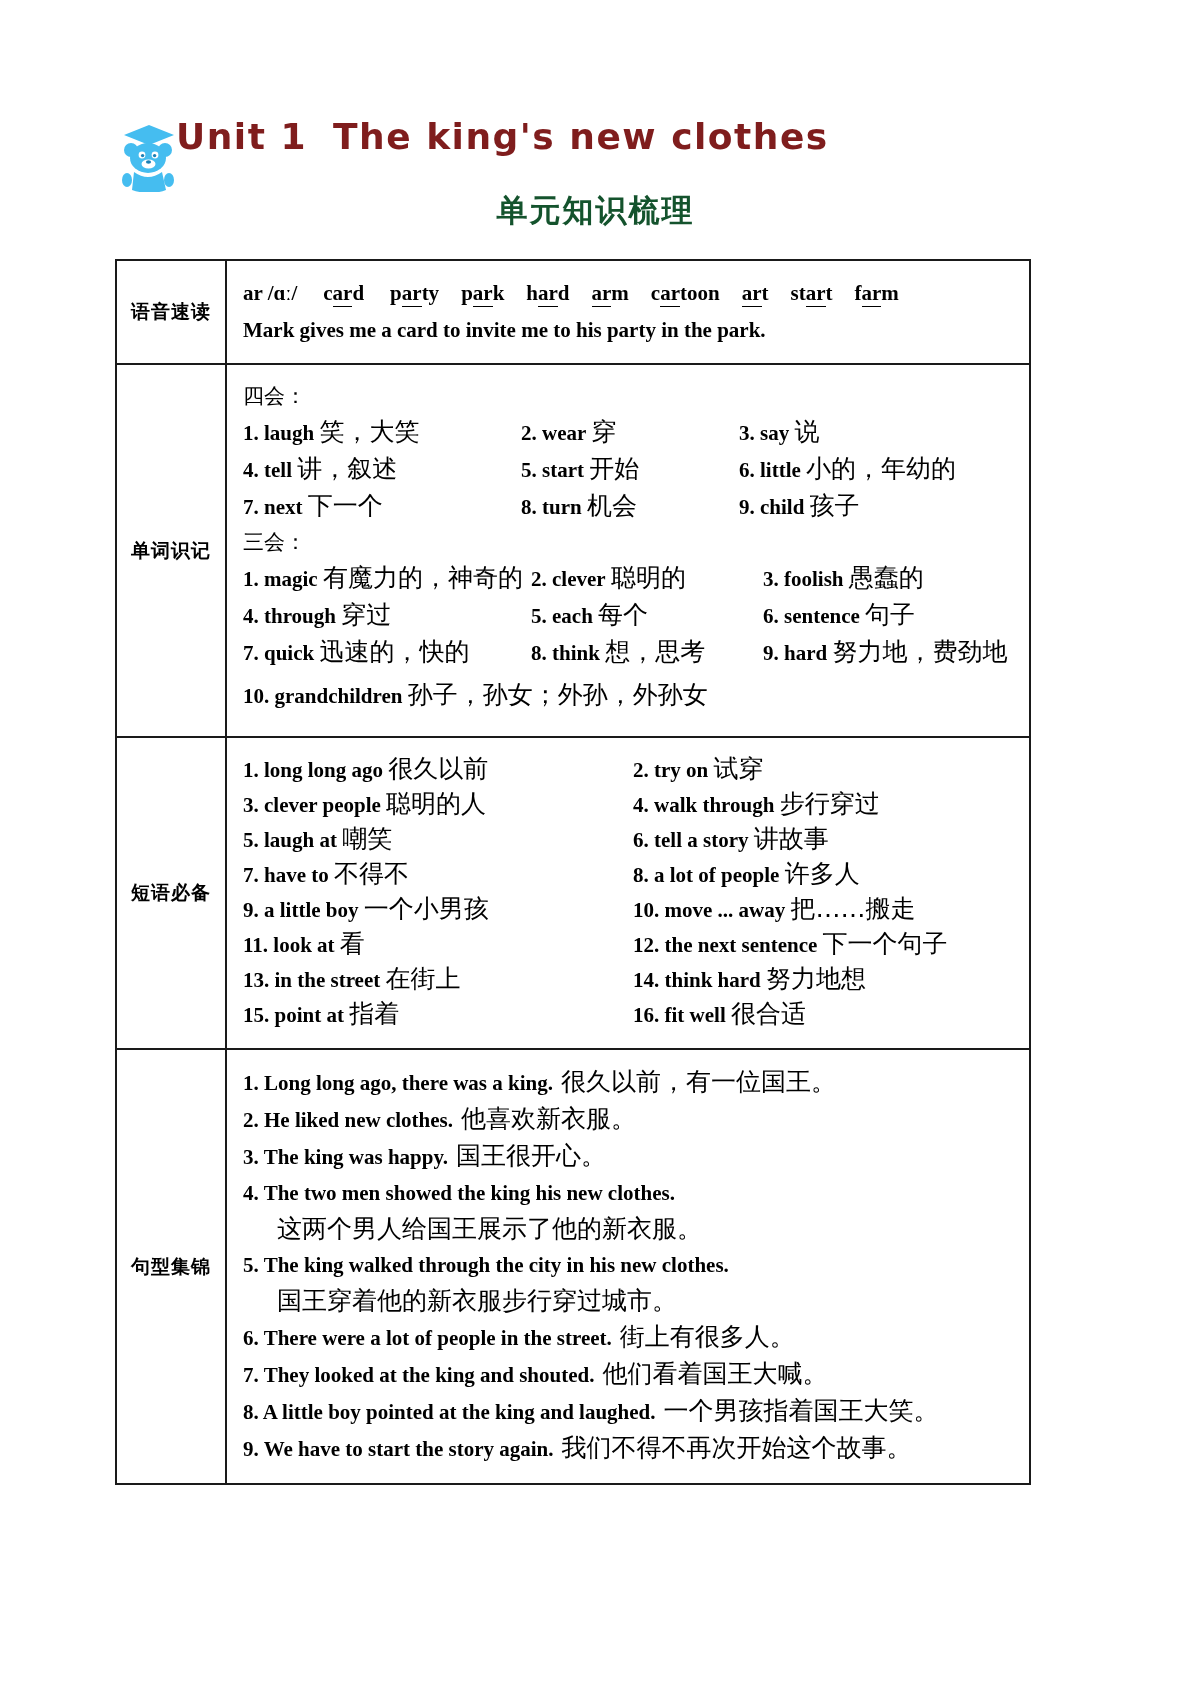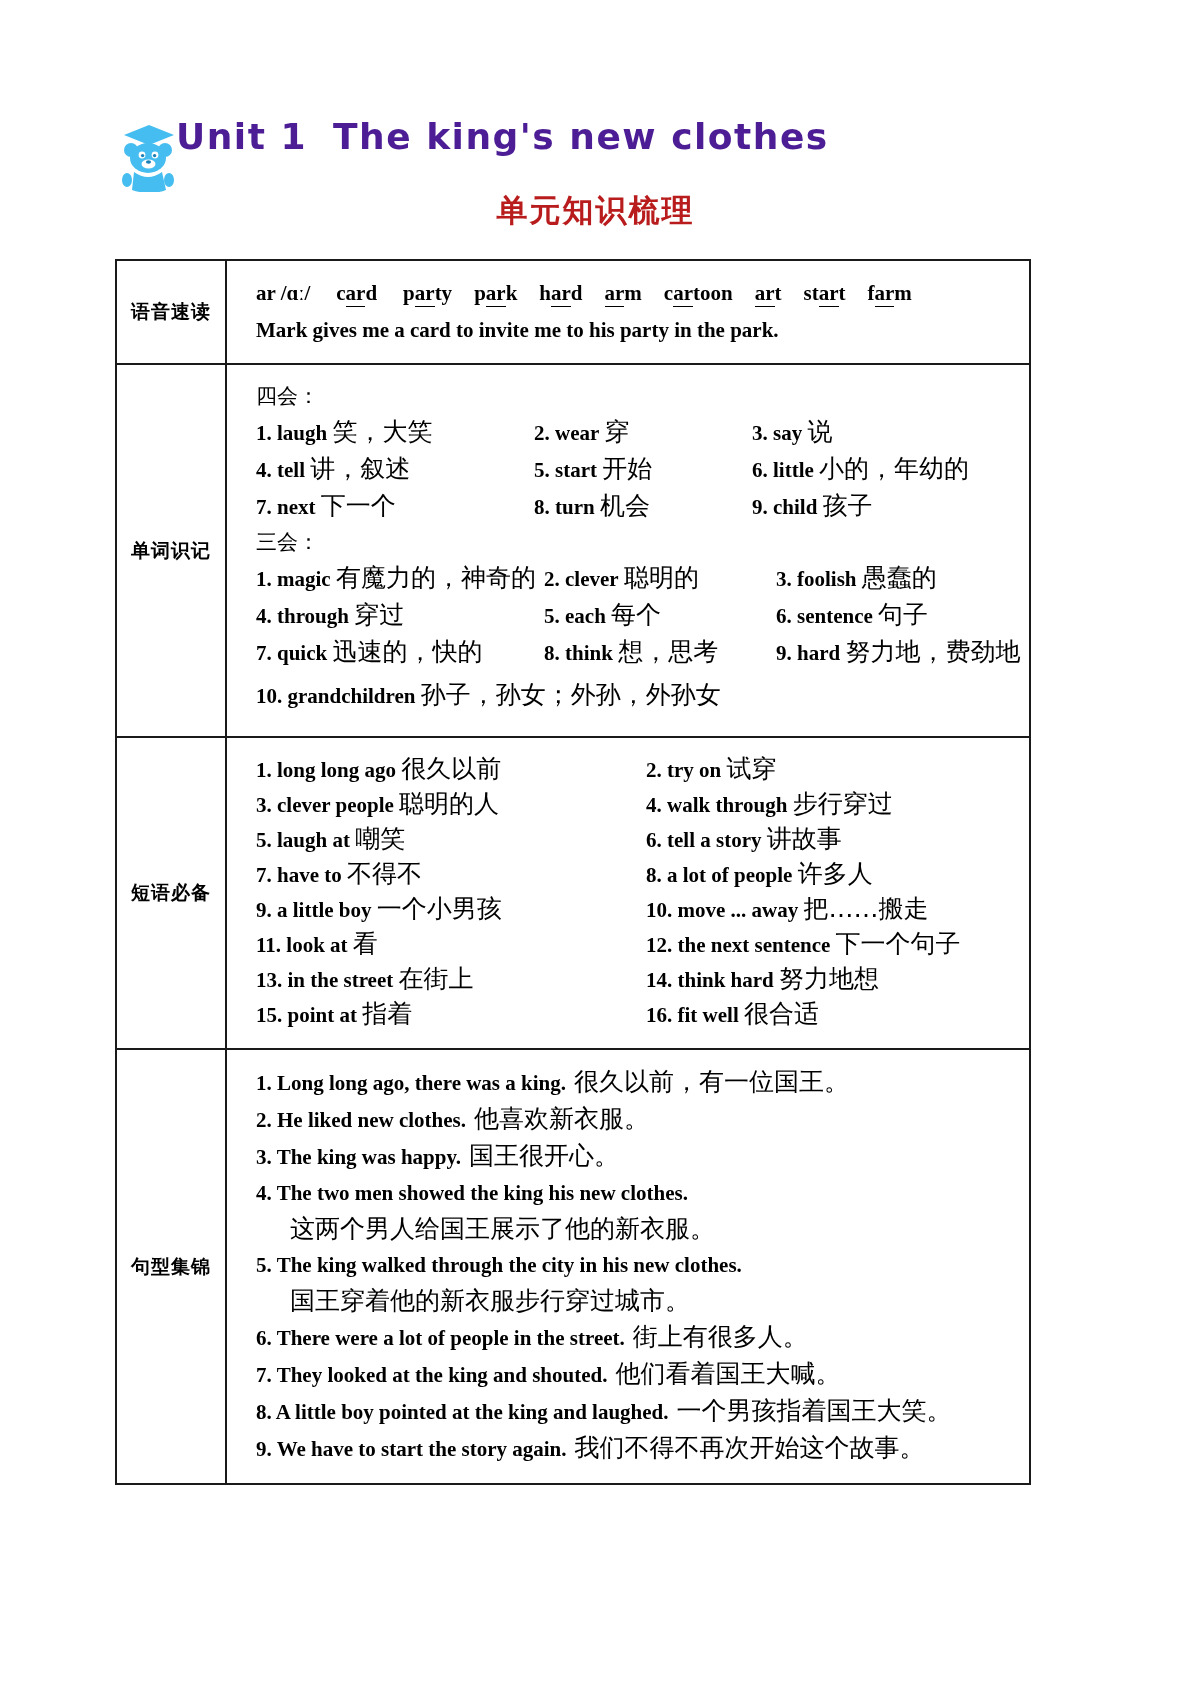--- a/index.html
+++ b/index.html
@@ -32,38 +32,38 @@
     height: 72px;
   }
   .unit-title {
     position: absolute;
     left: 176px;
     top: 4px;
     font-family: "DejaVu Sans", "Liberation Sans", sans-serif;
     font-weight: bold;
     font-size: 36px;
     letter-spacing: 1.5px;
-    color: #4c1d95;
+    color: #7f1d1d;
     white-space: nowrap;
   }
   .unit-title .gap {
     display: inline-block;
     width: 26px;
   }
   .subtitle {
     position: absolute;
     left: 0;
     top: 190px;
     width: 1191px;
     text-align: center;
     font-family: "DejaVu Sans", "Liberation Sans", sans-serif;
     font-weight: bold;
     font-size: 31px;
     letter-spacing: 2px;
-    color: #b91c1c;
+    color: #14532d;
   }
 
   
   .sheet {
     position: absolute;
     left: 115px;
     top: 259px;
     width: 916px;
     border: 2px solid #1a1a1a;
     box-sizing: border-box;
@@ -83,21 +83,21 @@
     align-items: center;
     justify-content: center;
     font-family: "DejaVu Sans", "Liberation Sans", sans-serif;
     font-weight: bold;
     font-size: 19px;
     letter-spacing: 1px;
     box-sizing: border-box;
   }
   .row-body {
     flex: 1 1 auto;
-    padding: 14px 10px 16px 29px;
+    padding: 14px 10px 16px 16px;
     box-sizing: border-box;
   }
 
   
   .phonics-line {
     font-weight: bold;
     font-size: 21px;
     line-height: 36px;
     white-space: nowrap;
   }

